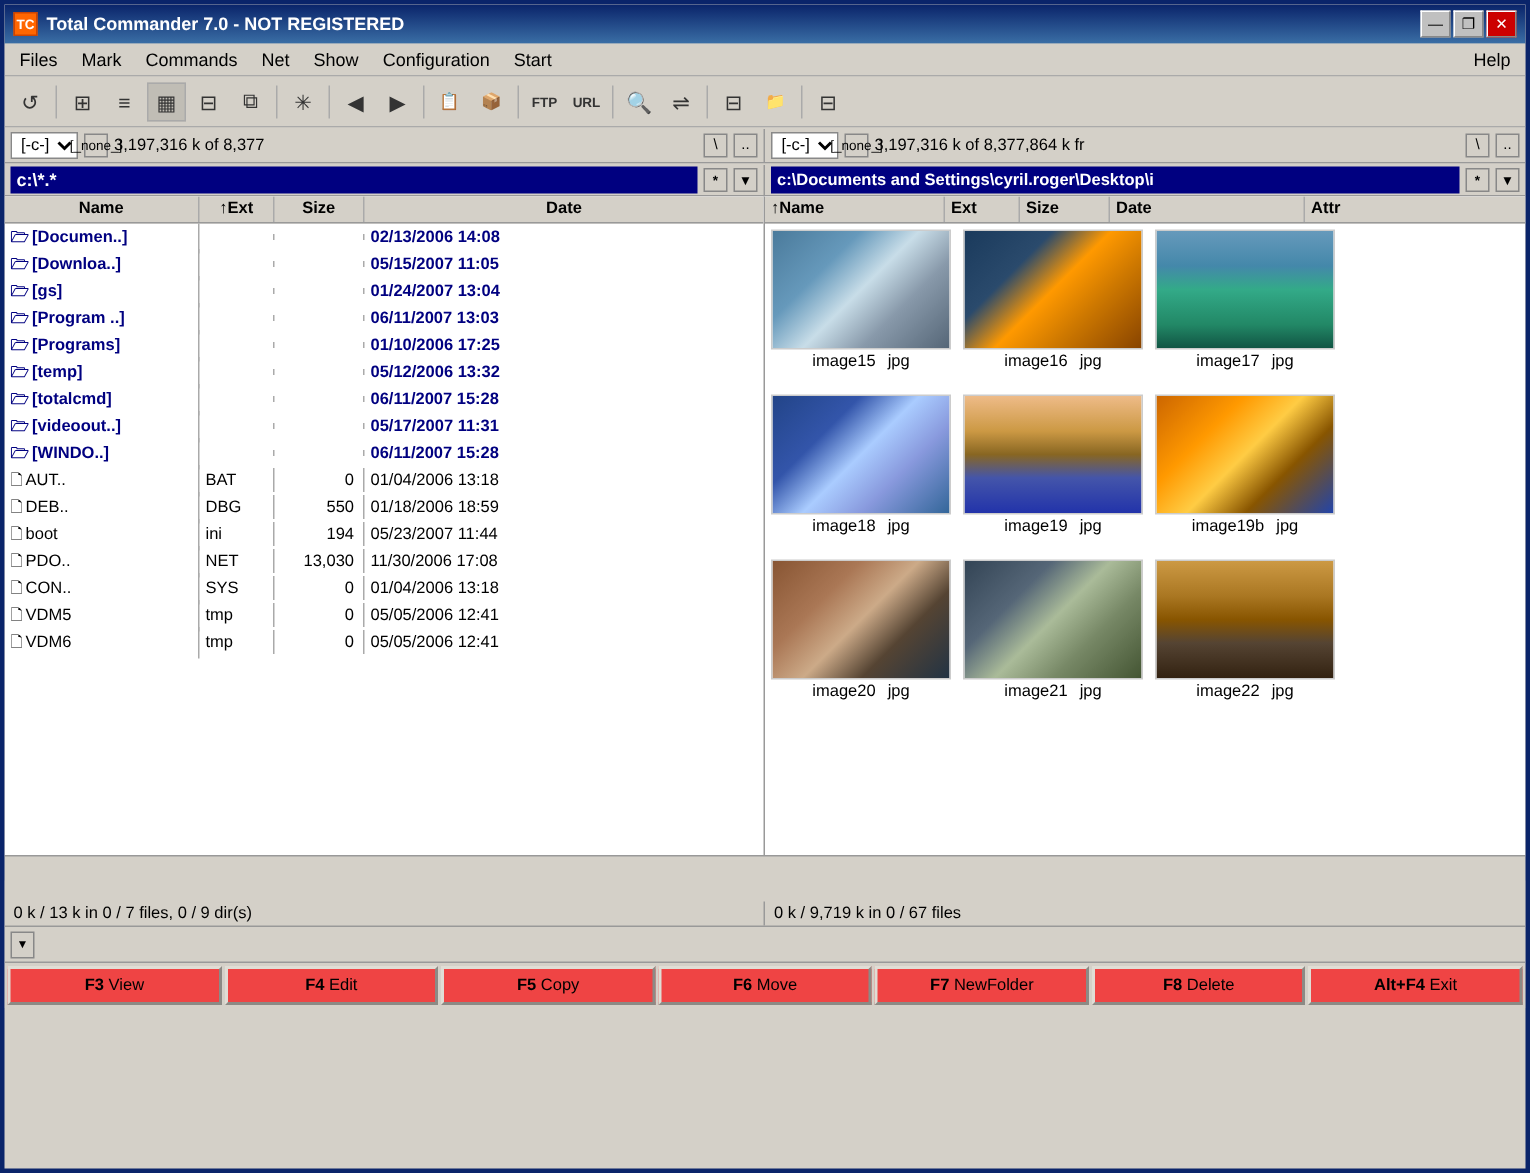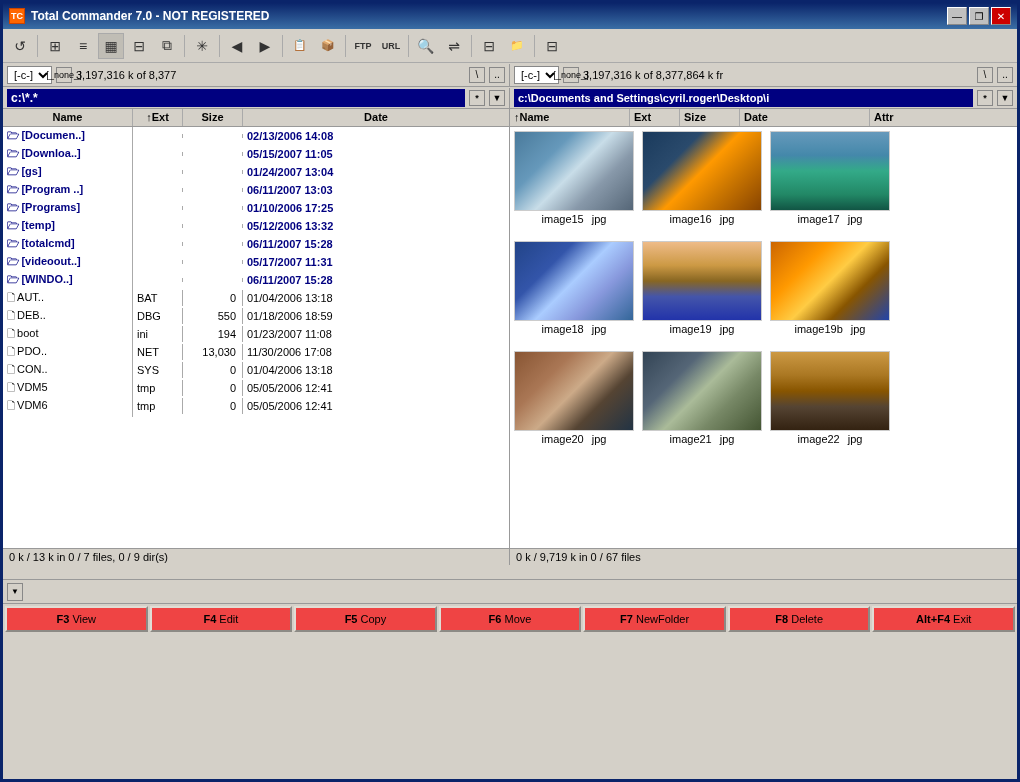--- a/index.html
+++ b/index.html
@@ -314,21 +314,22 @@
       gap: 8px;
     }
     .thumb-label span { font-size: 11px; }
 
     
     .status-bar {
       display: flex;
       background: #d4d0c8;
       border-bottom: 1px solid #999;
       height: 31px;
-      align-items: flex-start;
+      align-items: flex-end;
+      margin-top: 16px;
     }
     .status-left {
       width: 50%;
       padding: 2px 6px;
       font-size: 11px;
       border-right: 1px solid #999;
     }
     .status-right {
       flex: 1;
       padding: 2px 6px;
@@ -433,20 +434,30 @@
     </div>
     <div class="title-bar-controls">
       <div class="title-btn">—</div>
       <div class="title-btn">❐</div>
       <div class="title-btn close">✕</div>
     </div>
   </div>
 
   <div class="main-content">
 
+    <div class="menu-bar">
+      <span class="menu-item">Files</span>
+      <span class="menu-item">Mark</span>
+      <span class="menu-item">Commands</span>
+      <span class="menu-item">Net</span>
+      <span class="menu-item">Show</span>
+      <span class="menu-item">Configuration</span>
+      <span class="menu-item">Start</span>
+      <span class="menu-bar-right">Help</span>
+    </div>
 
     <div class="toolbar">
       <div class="toolbar-btn" title="Refresh">↺</div>
       <div class="toolbar-sep"></div>
       <div class="toolbar-btn" title="Brief view">⊞</div>
       <div class="toolbar-btn" title="Detail view">≡</div>
       <div class="toolbar-btn active" title="Thumbnail view">▦</div>
       <div class="toolbar-btn" title="Tree">⊟</div>
       <div class="toolbar-btn" title="Compare">⧉</div>
       <div class="toolbar-sep"></div>
@@ -623,21 +634,21 @@
     <div class="col-ext">DBG</div>
     <div class="col-size" style="text-align:right;padding-right:6px">550</div>
     <div class="col-date">01/18/2006 18:59</div>
   </div>
             <div class="file-row">
     <div class="col-name">
       <span class="file-icon" style="font-size:10px">🗋</span>boot
     </div>
     <div class="col-ext">ini</div>
     <div class="col-size" style="text-align:right;padding-right:6px">194</div>
-    <div class="col-date">01/23/2007 11:08</div>
+    <div class="col-date">05/23/2007 11:44</div>
   </div>
             <div class="file-row">
     <div class="col-name">
       <span class="file-icon" style="font-size:10px">🗋</span>PDO..
     </div>
     <div class="col-ext">NET</div>
     <div class="col-size" style="text-align:right;padding-right:6px">13,030</div>
     <div class="col-date">11/30/2006 17:08</div>
   </div>
             <div class="file-row">

